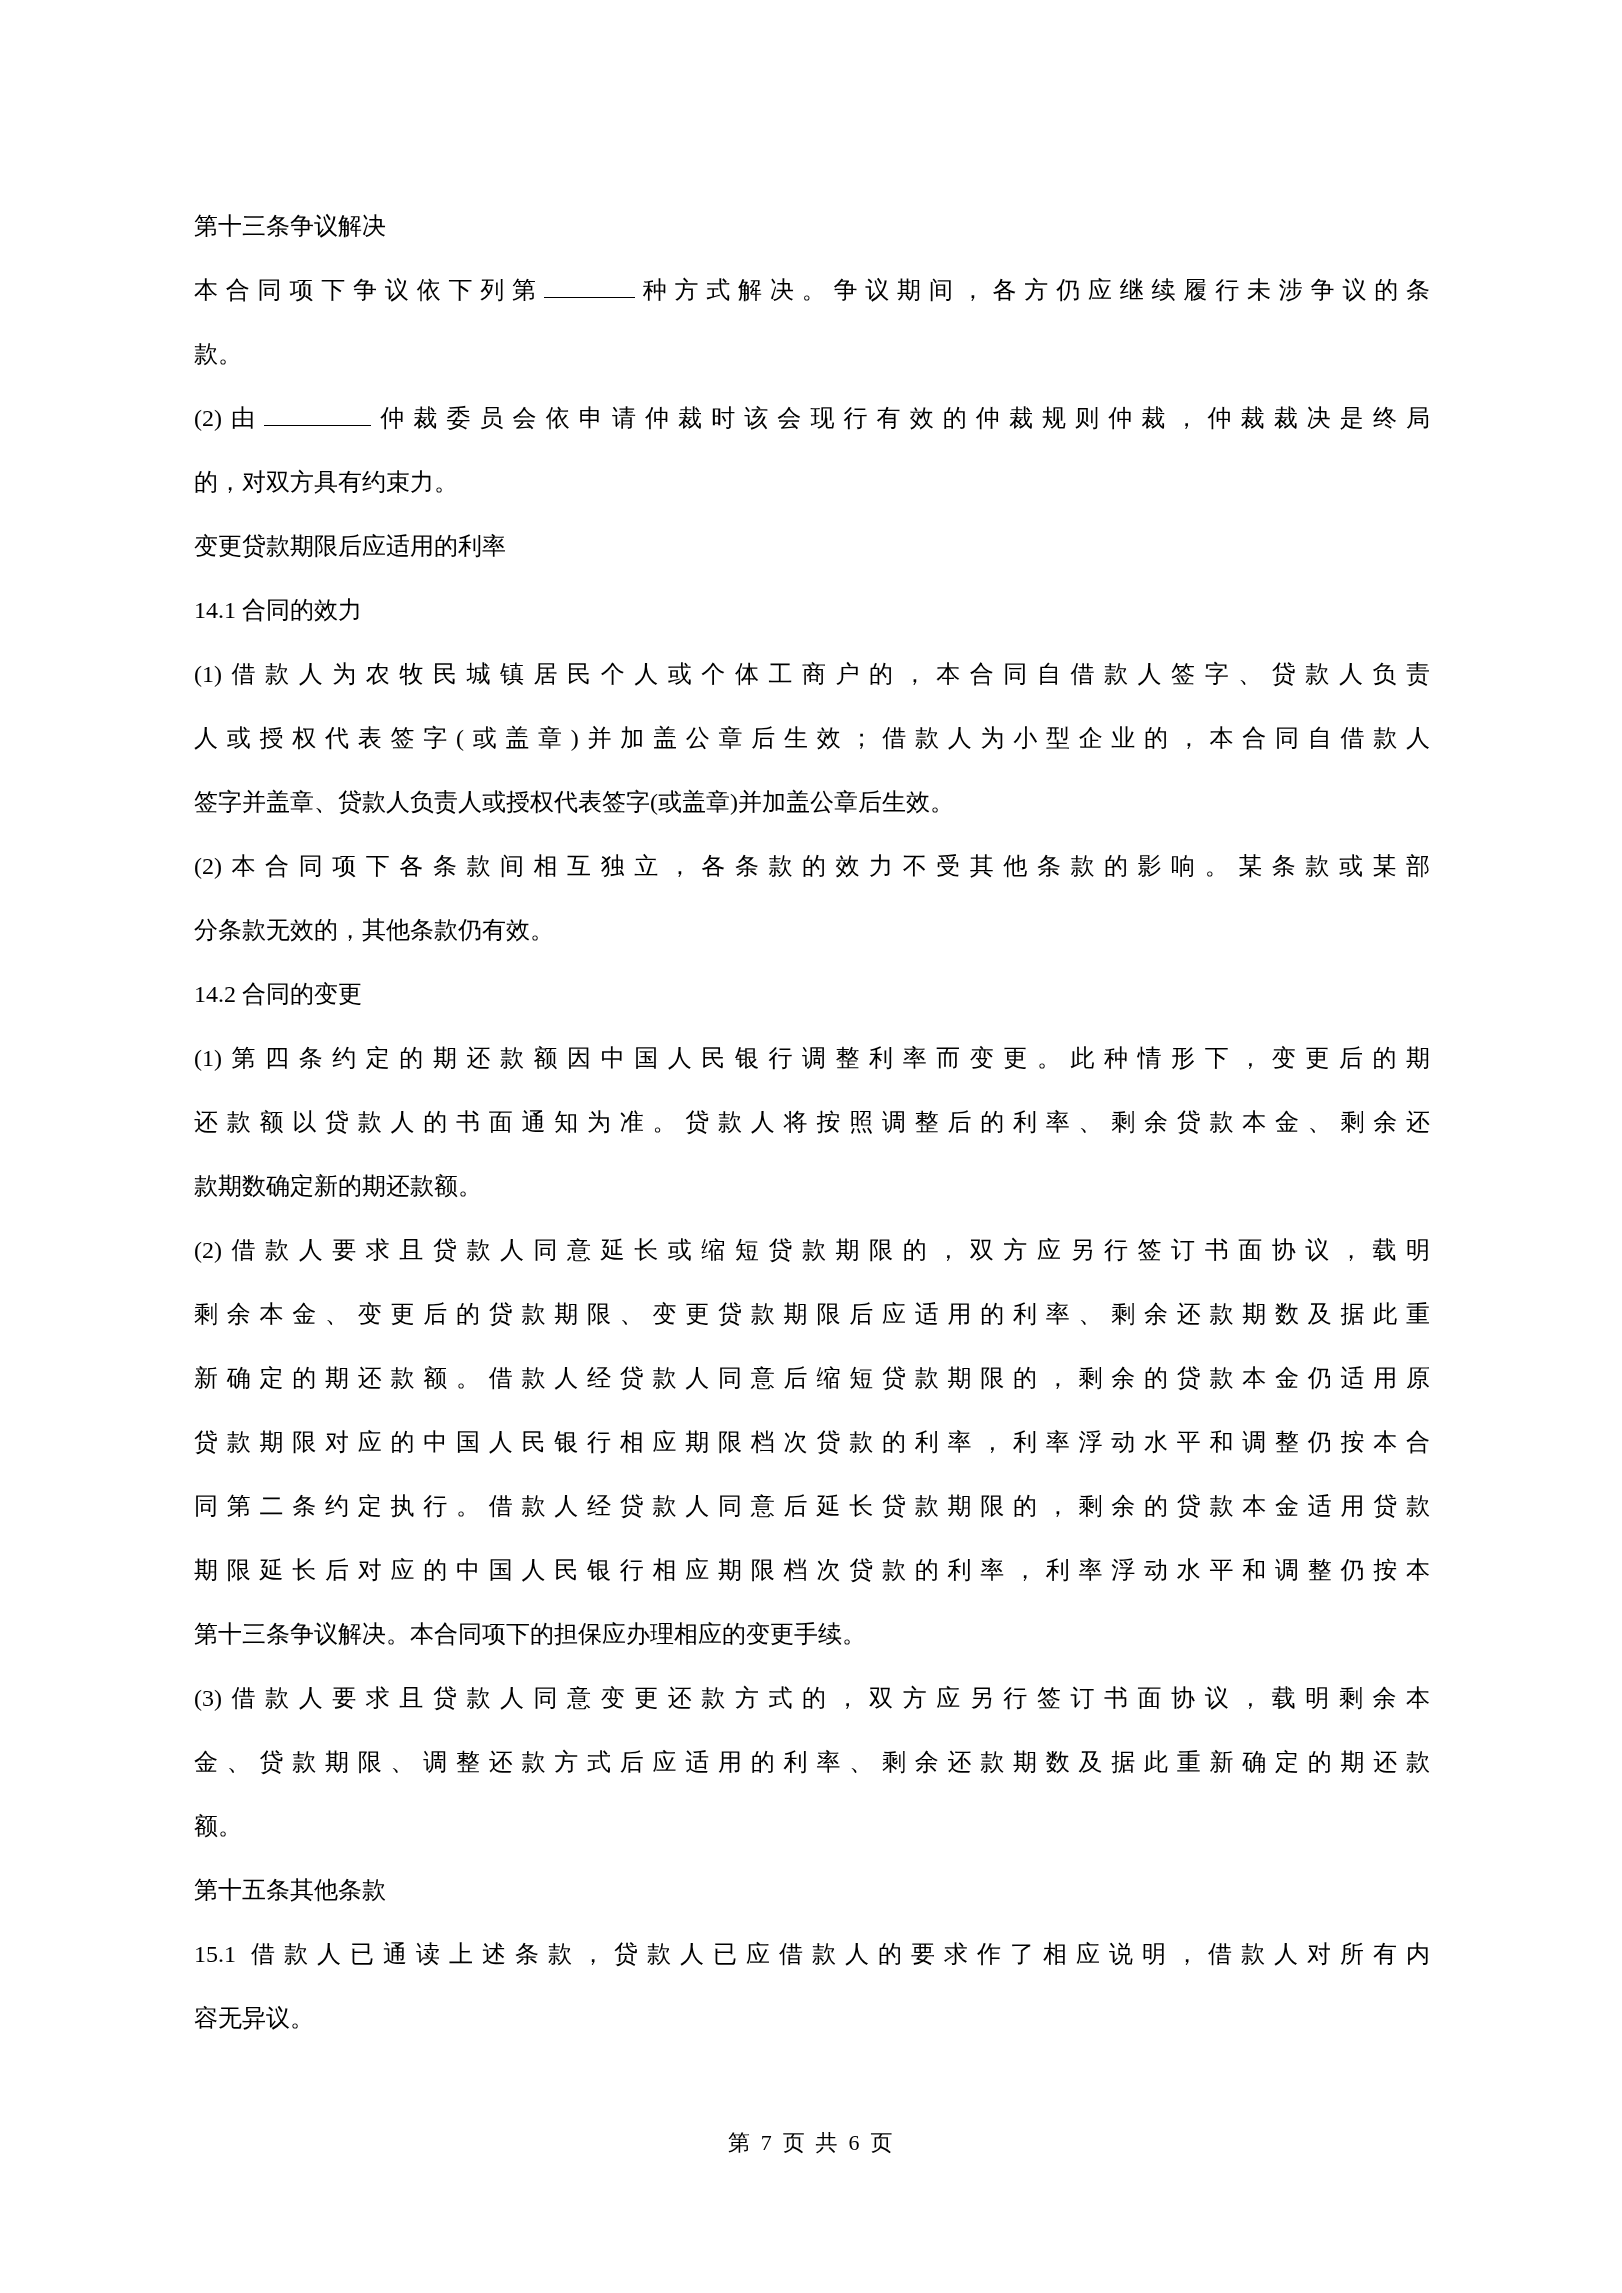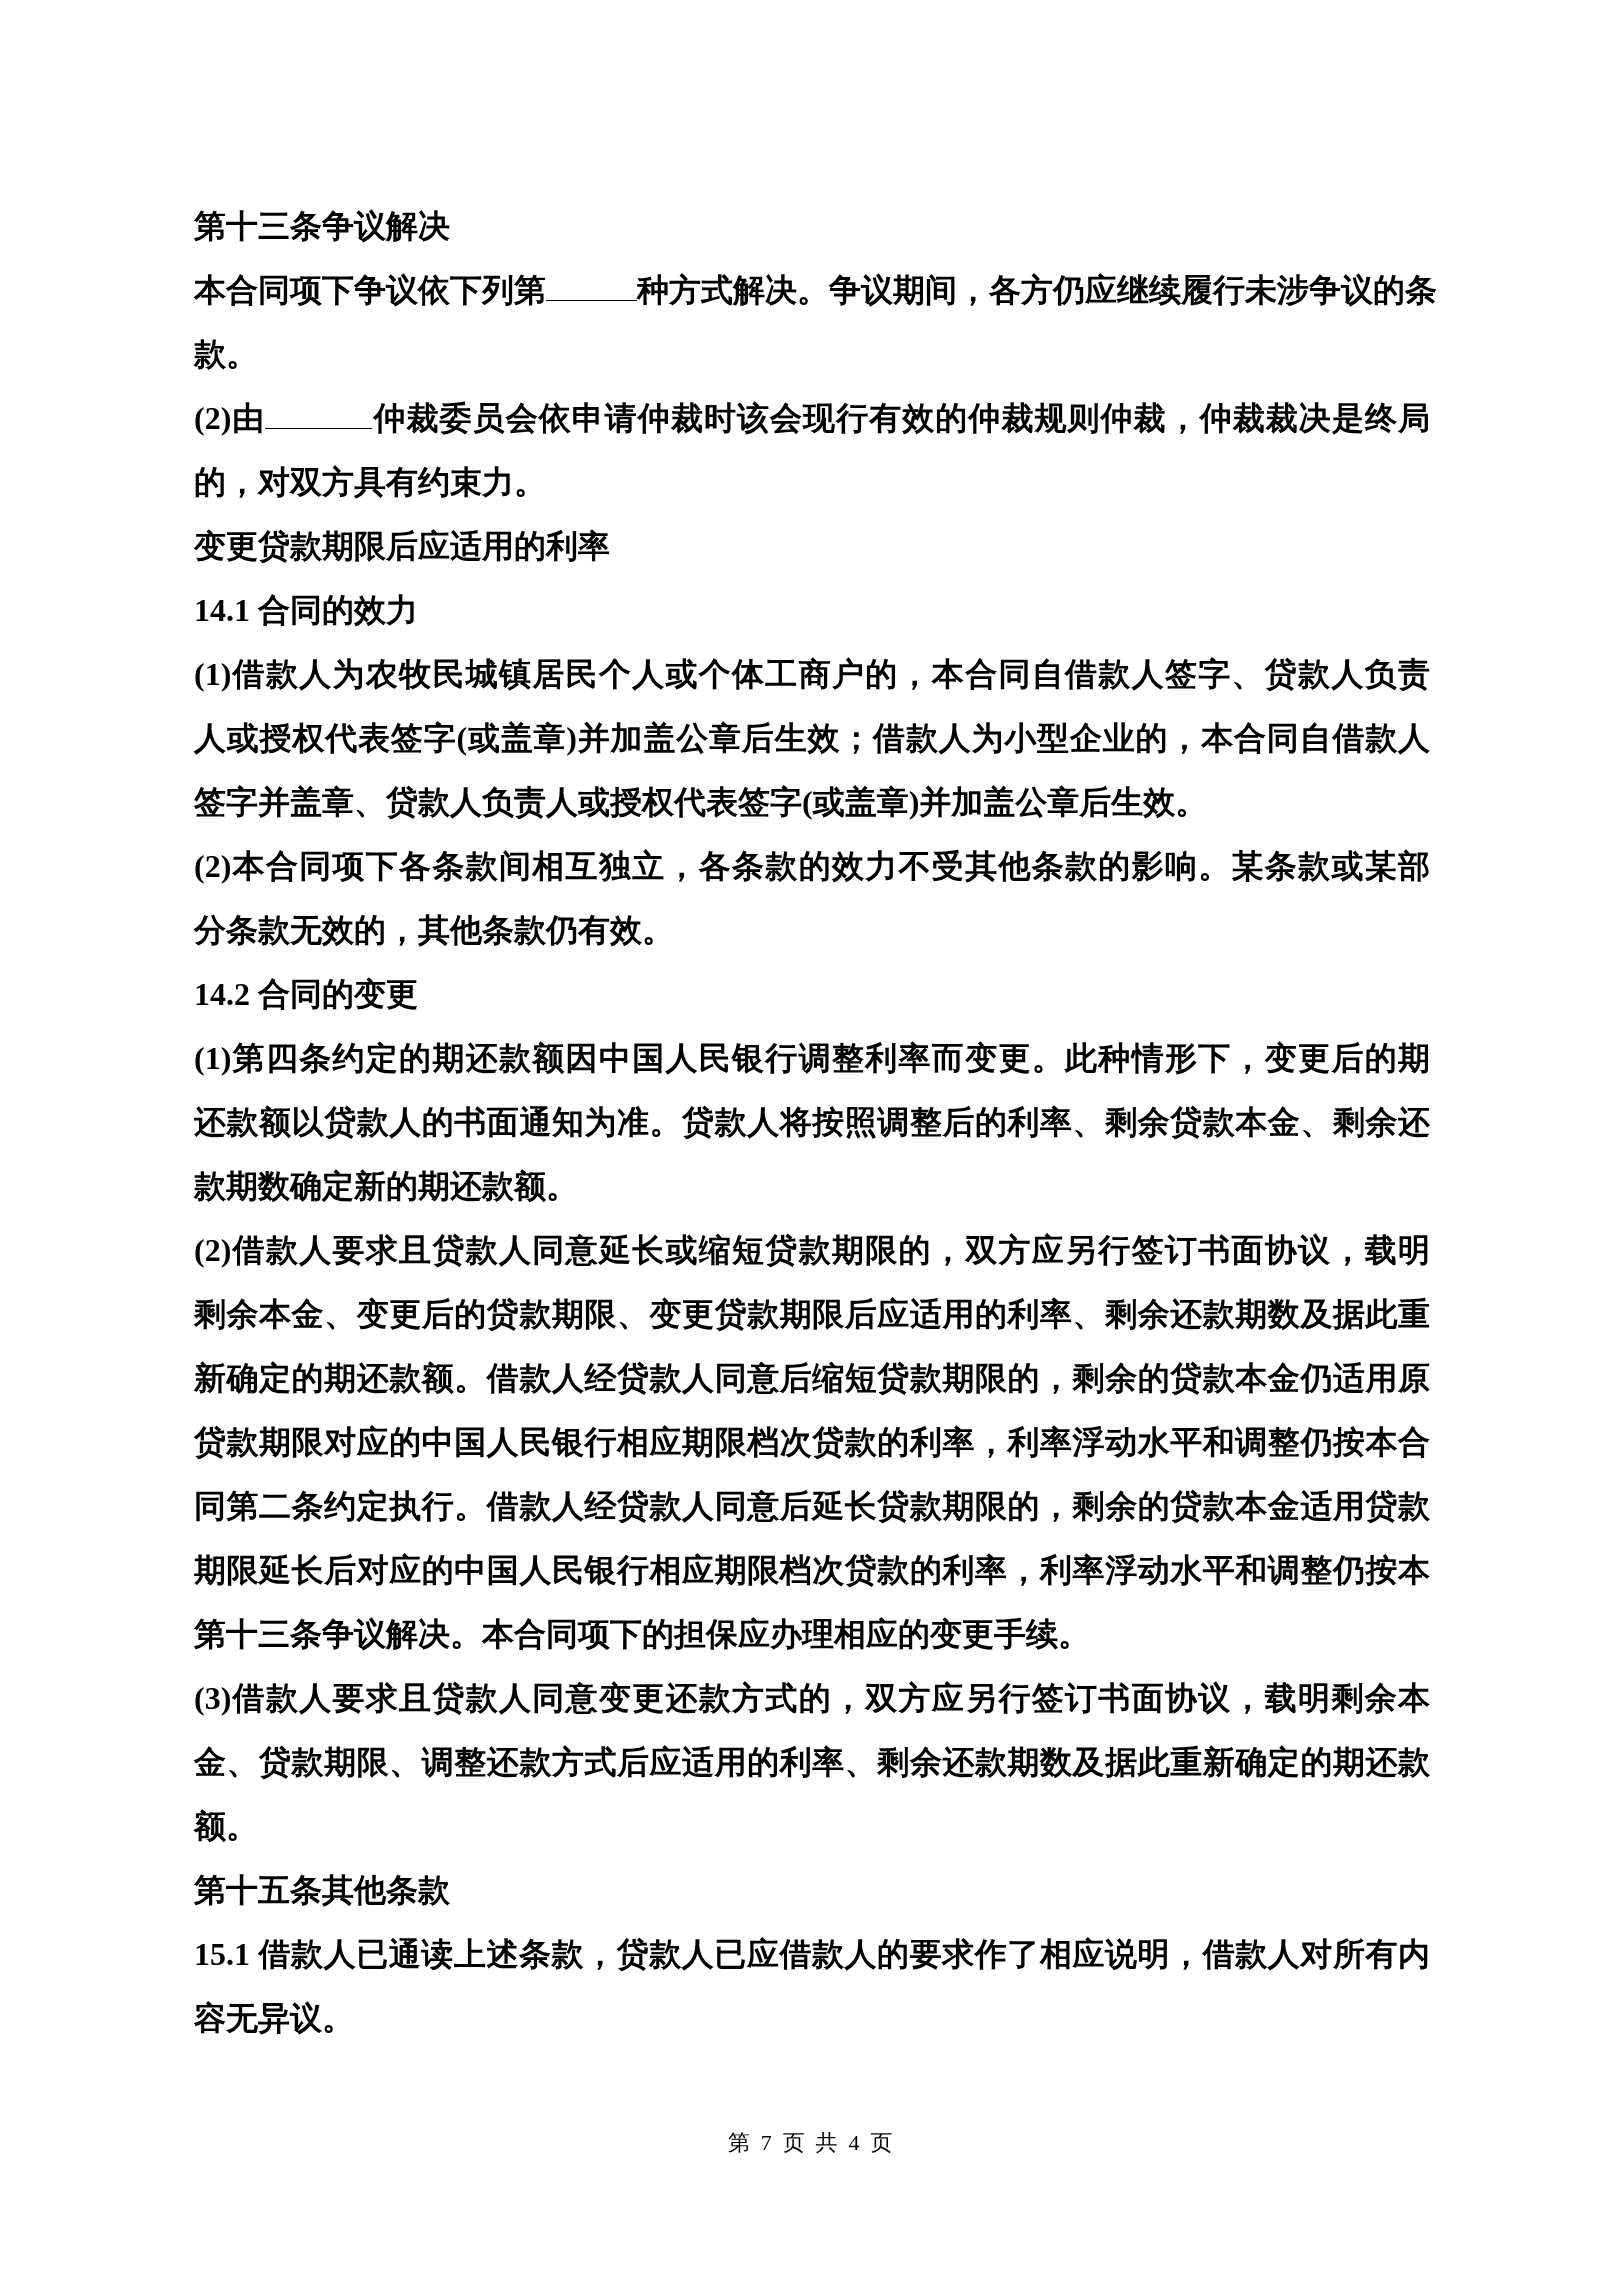--- a/index.html
+++ b/index.html
@@ -14,22 +14,21 @@
     background: #ffffff;
     font-family: "Liberation Serif", "DejaVu Serif", serif;
     color: #000000;
     overflow: hidden;
   }
   .content {
     position: absolute;
     left: 194px;
     top: 194px;
     width: 1236px;
-    font-size: 32px;
-    font-weight: bold;
+    font-size: 24px;
   }
   .line {
     height: 64px;
     line-height: 64px;
     white-space: nowrap;
     text-align: left;
   }
   .line.jfull {
     text-align: justify;
     text-align-last: justify;
@@ -80,15 +79,15 @@
       <div class="line jfull"><span>同第二条约定执行。借款人经贷款人同意后延长贷款期限的，剩余的贷款本金适用贷款</span></div>
       <div class="line jfull"><span>期限延长后对应的中国人民银行相应期限档次贷款的利率，利率浮动水平和调整仍按本</span></div>
       <div class="line"><span>第十三条争议解决。本合同项下的担保应办理相应的变更手续。</span></div>
       <div class="line jfull"><span>(3)借款人要求且贷款人同意变更还款方式的，双方应另行签订书面协议，载明剩余本</span></div>
       <div class="line jfull"><span>金、贷款期限、调整还款方式后应适用的利率、剩余还款期数及据此重新确定的期还款</span></div>
       <div class="line"><span>额。</span></div>
       <div class="line"><span>第十五条其他条款</span></div>
       <div class="line jfull"><span>15.1 借款人已通读上述条款，贷款人已应借款人的要求作了相应说明，借款人对所有内</span></div>
       <div class="line"><span>容无异议。</span></div>
     </div>
-  <div class="footer">第 7 页 共 4 页</div>
+  <div class="footer">第 7 页 共 6 页</div>
 </div>
 
 
 </body></html>

